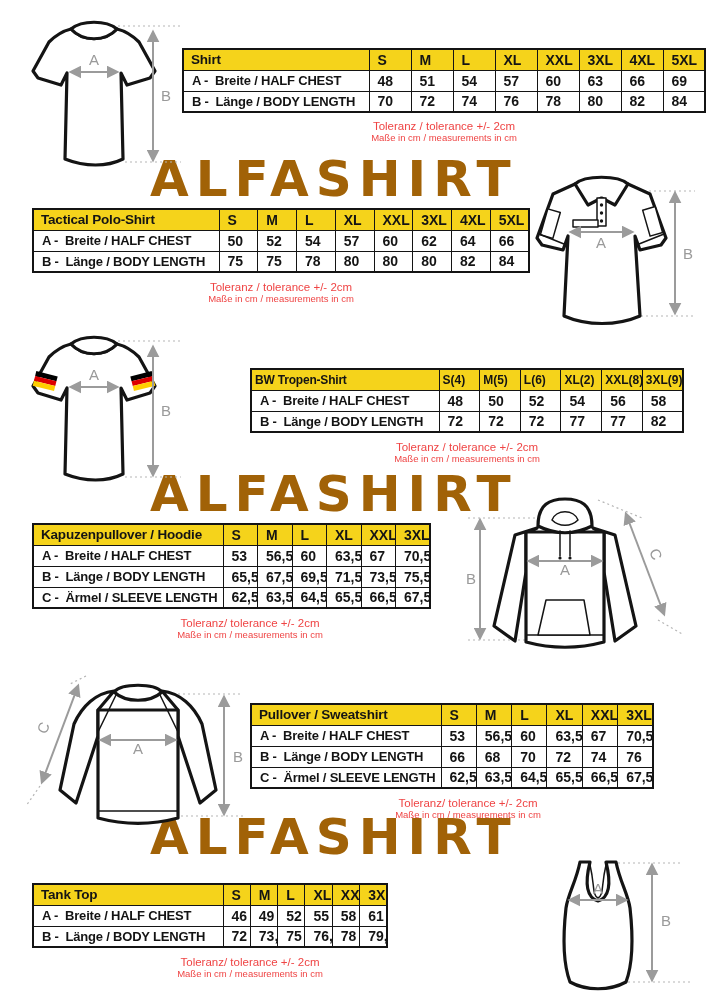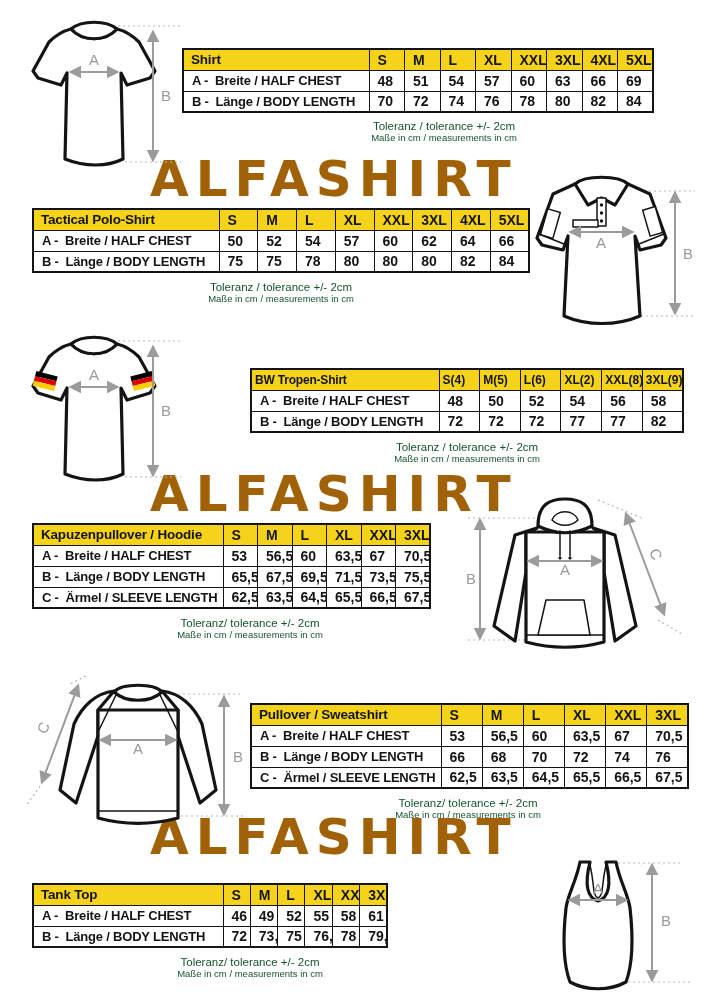--- a/index.html
+++ b/index.html
@@ -6,21 +6,21 @@
   html,body{width:708px;height:1000px}
   body{position:relative;background:#fff;font-family:"Liberation Sans",sans-serif;overflow:hidden;color:#141414}
   .wm{position:absolute;z-index:0;font-weight:800;font-size:50px;letter-spacing:7px;color:#a16207;white-space:nowrap;font-family:"DejaVu Sans",sans-serif}
   .sec{position:absolute;z-index:1}
   table{border-collapse:collapse;table-layout:fixed;background:#fff;border:2.5px solid #141414}
   th,td{border:1.5px solid #141414;font-weight:700;font-size:14px;text-align:left;padding:1px 0 1px 8px;height:21px;overflow:hidden;white-space:pre}
   thead th{background:#f5d31b}
   th.title{font-size:13.5px;letter-spacing:-0.2px;padding-left:7px}
   td.lbl{font-size:13px;letter-spacing:-0.2px;padding-left:8px}
   .compact thead th{font-size:12px;padding-left:3px}
-  .tol{position:absolute;z-index:1;text-align:center;color:#14532d}
+  .tol{position:absolute;z-index:1;text-align:center;color:#ef4444}
   .tol .l1{font-size:11.5px}
   .tol .l2{font-size:9.5px}
   svg.garment{position:absolute;z-index:1;overflow:visible}
   .outline{fill:#fff;stroke:#141414;stroke-width:3.2;stroke-linejoin:round;stroke-linecap:round}
   .thin{fill:#fff;stroke:#141414;stroke-width:1.5;stroke-linejoin:round}
   .thinl{fill:none;stroke:#141414;stroke-width:1.5;stroke-linecap:round}
   .arrow{fill:none;stroke:#9b9b9b;stroke-width:2}
   .dotted{fill:none;stroke:#b5b5b5;stroke-width:1.2;stroke-dasharray:2 3}
   .mlabel{fill:#9a9a9a;font-family:"Liberation Sans",sans-serif;font-size:15px;font-weight:400}
 </style>
@@ -40,21 +40,21 @@
   <line class="dotted" x1="88" y1="11" x2="156" y2="11"></line>
   <line class="dotted" x1="100" y1="147" x2="156" y2="147"></line>
   <path class="outline" d="M46,14 C38,16 30,21 24,27 L8,56 L13,63 L36,70 L42,58 L40,144 C60,152 82,152 98,144 L96,58 L102,70 L125,63 L130,56 L114,27 C108,21 100,16 92,14 C80,27 58,27 46,14 Z"></path>
   <path class="outline" d="M46,14 C57,5 81,5 92,14 C80,27 58,27 46,14 Z"></path>
   <line class="arrow" x1="46" y1="57" x2="92" y2="57" marker-start="url(#ah1)" marker-end="url(#ah1)"></line>
   <text class="mlabel" x="69" y="50" text-anchor="middle">A</text>
   <line class="arrow" x1="128" y1="17" x2="128" y2="145" marker-start="url(#ah1)" marker-end="url(#ah1)"></line>
   <text class="mlabel" x="136" y="86">B</text>
 </svg>
 <div class="sec" style="left:182px;top:48px">
-  <table style="width:472px">
+  <table style="width:524px">
       <colgroup>
         <col style="width: 186px;">
         <col>
         <col>
         <col>
         <col>
         <col>
         <col>
         <col>
         <col>
@@ -362,21 +362,21 @@
   <path class="thinl" d="M142,25 L160,62"></path>
   <path class="outline" d="M96,22 C104,13 136,13 144,22 C132,33 108,33 96,22 Z"></path>
   <line class="arrow" x1="60" y1="16" x2="24" y2="112" marker-start="url(#ah5)" marker-end="url(#ah5)"></line>
   <text class="mlabel" x="30" y="60" transform="rotate(-65 30 60)" text-anchor="middle">C</text>
   <line class="arrow" x1="83" y1="70" x2="157" y2="70" marker-start="url(#ah5)" marker-end="url(#ah5)"></line>
   <text class="mlabel" x="120" y="84" text-anchor="middle">A</text>
   <line class="arrow" x1="206" y1="27" x2="206" y2="144" marker-start="url(#ah5)" marker-end="url(#ah5)"></line>
   <text class="mlabel" x="215" y="92">B</text>
 </svg>
 <div class="sec" style="left:250px;top:703px">
-  <table style="width:439px">
+  <table style="width:404px">
       <colgroup>
         <col style="width: 190px;">
         <col>
         <col>
         <col>
         <col>
         <col>
         <col>
       </colgroup>
       <thead>

